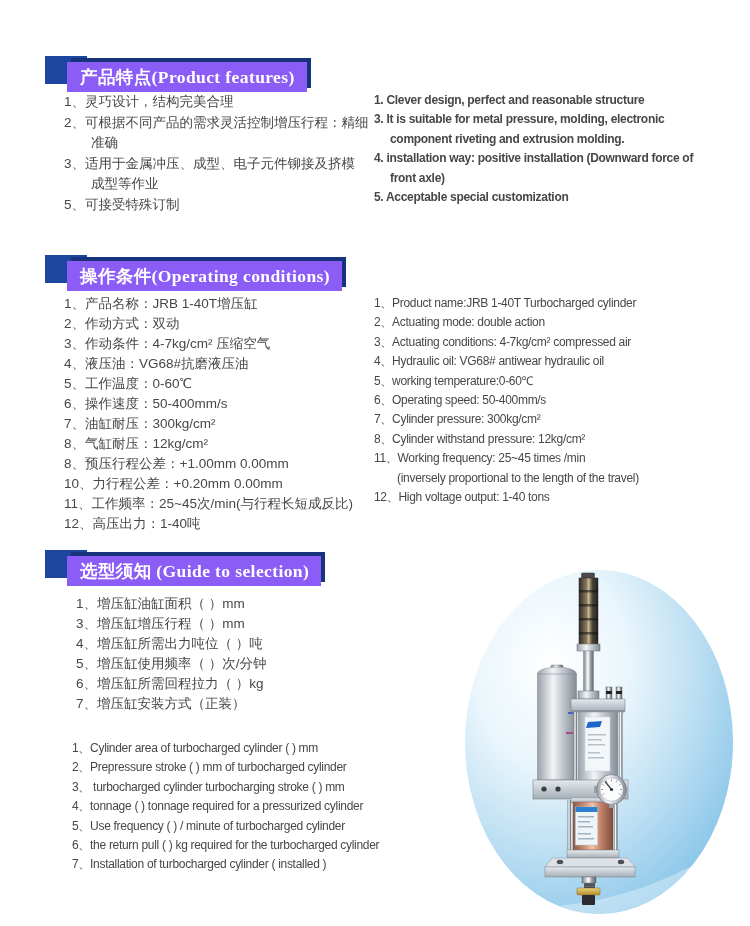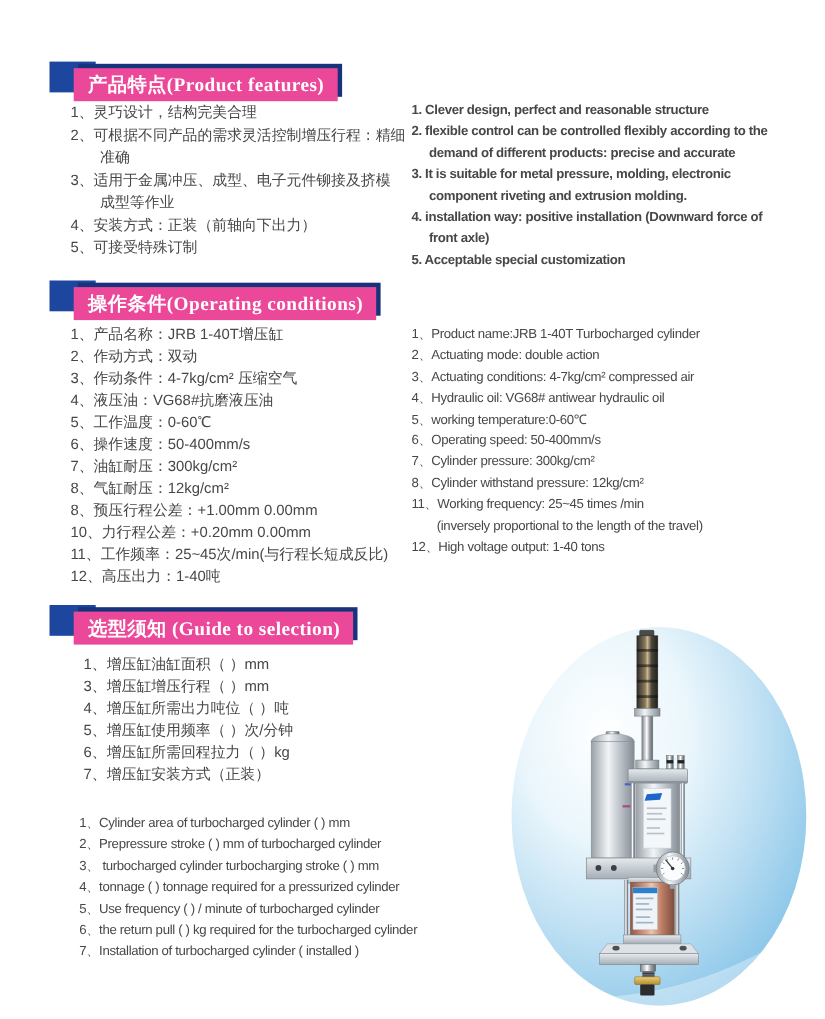--- a/index.html
+++ b/index.html
@@ -2,21 +2,21 @@
 <html><head>
 <meta charset="utf-8">
 <style>
   html,body{margin:0;padding:0;background:#fff;}
   .page{position:relative;width:750px;height:926px;background:#ffffff;overflow:hidden;
         font-family:"Liberation Sans",sans-serif;color:#474747;}
   
   .hdr{position:absolute;left:45px;height:40px;}
   .hdr-square{position:absolute;left:0;top:0;width:42px;height:28px;background:#1d479e;}
   .hdr-banner{position:absolute;left:22px;top:6px;display:inline-block;height:30px;line-height:30px;
-              padding:0 12px 0 13px;background:#ec4899;color:#ffffff;
+              padding:0 12px 0 13px;background:#8b5cf6;color:#ffffff;
               font-family:"Liberation Serif",serif;font-weight:bold;font-size:17.5px;
               letter-spacing:.4px;white-space:nowrap;box-shadow:4px -4px 0 #16337c;}
   
   .list{position:absolute;margin:0;padding:0;list-style:none;}
   .list li{white-space:pre-line;margin:0;}
   .zh{font-size:13.5px;line-height:20.5px;}
   .zh li{padding-left:27px;text-indent:-27px;}
   .lh20{line-height:20px;}
   .en{font-size:12px;line-height:19.4px;letter-spacing:-0.3px;}
   .en.dot li{padding-left:16px;text-indent:-16px;font-weight:bold;}
@@ -31,27 +31,24 @@
   <div class="hdr" style="top:56px;">
     <span class="hdr-square"></span>
     <span class="hdr-banner">产品特点(Product features)</span>
   </div>
   <ul class="list zh" style="left:64px;top:92px;width:345px;">
       <li>1、灵巧设计，结构完美合理</li>
       <li>2、可根据不同产品的需求灵活控制增压行程：精细
 准确</li>
       <li>3、适用于金属冲压、成型、电子元件铆接及挤模
 成型等作业</li>
-      <li>4、安装方式：正装（前轴向下出力）</li>
       <li>5、可接受特殊订制</li>
     </ul>
   <ul class="list en dot" style="left:374px;top:91px;width:376px;">
       <li>1. Clever design, perfect and reasonable structure</li>
-      <li>2. flexible control can be controlled flexibly according to the
-demand of different products: precise and accurate</li>
       <li>3. It is suitable for metal pressure, molding, electronic
 component riveting and extrusion molding.</li>
       <li>4. installation way: positive installation (Downward force of
 front axle)</li>
       <li>5. Acceptable special customization</li>
     </ul>
 
   <div class="hdr" style="top:255px;">
     <span class="hdr-square"></span>
     <span class="hdr-banner">操作条件(Operating conditions)</span>

